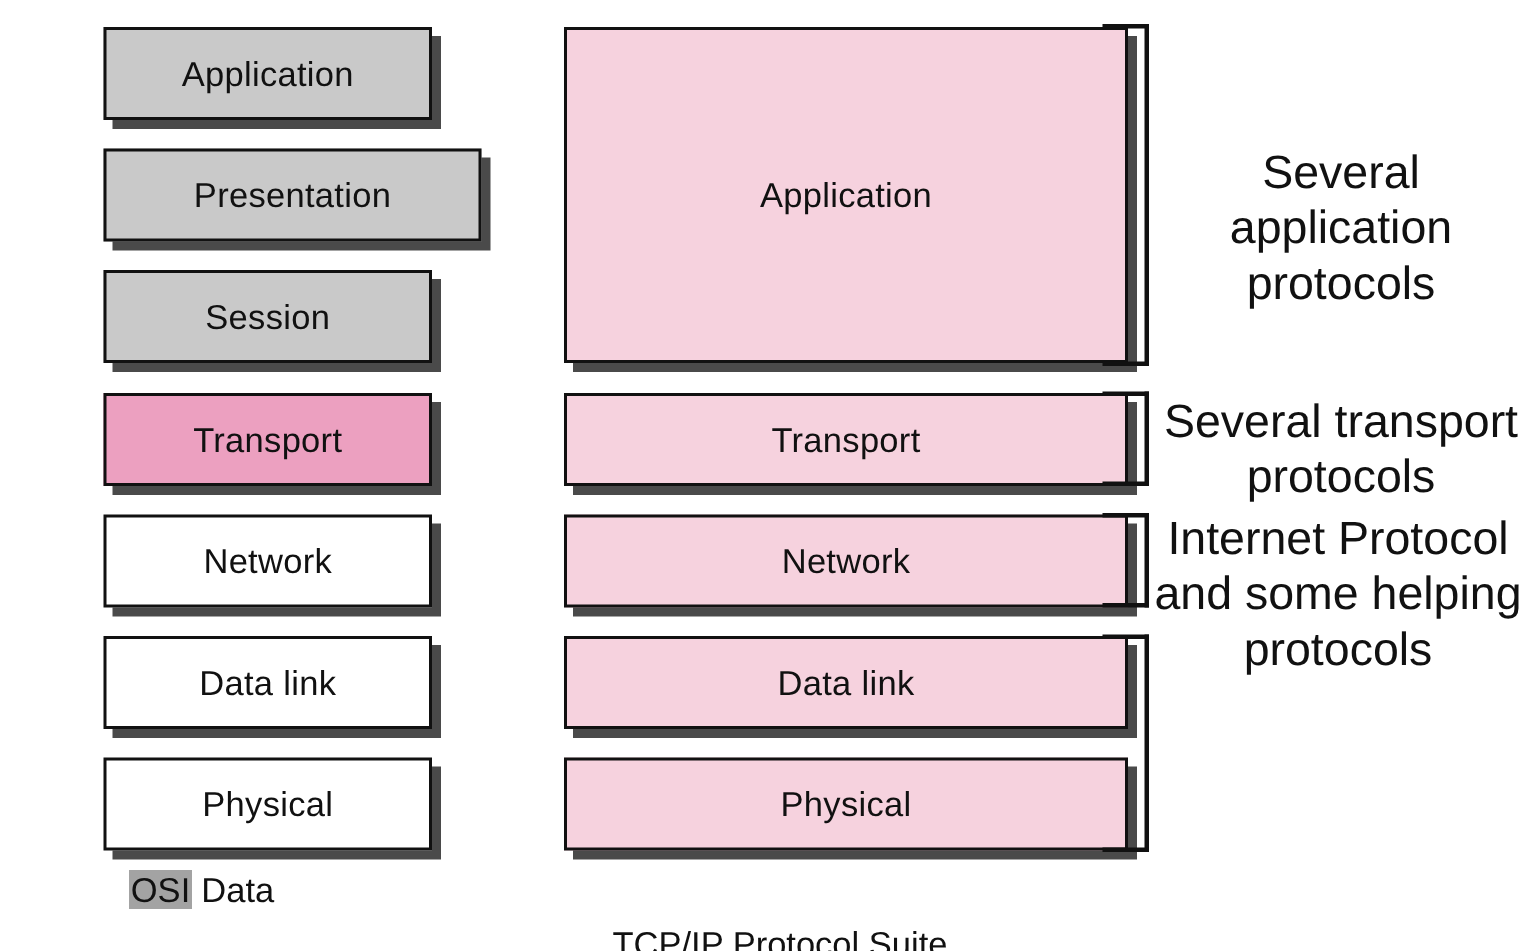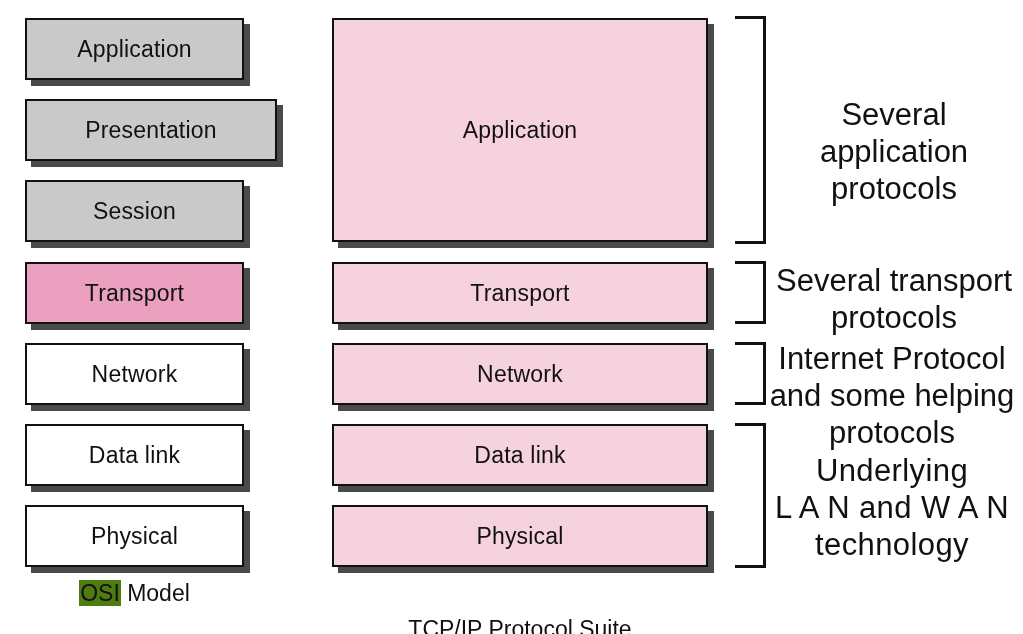--- a/index.html
+++ b/index.html
@@ -29,40 +29,41 @@
     box-sizing: border-box;
     border: 2px solid #111111;
     display: flex;
     align-items: center;
     justify-content: center;
     font-size: 23px;
     letter-spacing: 0.2px;
     white-space: nowrap;
     color: #111111;
     box-shadow: 6px 6px 0 0 #4a4a4a;
+    margin-left: 44px;
   }
   .layer-box.osi-grey   { background: #c9c9c9; }
   .layer-box.osi-rose   { background: #eca0c0; }
   .layer-box.osi-white  { background: #ffffff; }
   .layer-box.tcp-pink   { background: #f6d2de; }
 
   .layer-box.tall {
     align-items: center;
   }
 
   
   .caption {
     position: absolute;
     font-size: 23px;
     white-space: nowrap;
     color: #111111;
     text-align: center;
   }
   .hl {
-    background: #4d7c0f;
+    background: #a3a3a3;
     padding: 0 1px;
   }
 
   
   .bracket {
     position: absolute;
   }
   .bracket .bar-v {
     position: absolute;
     right: 0;
@@ -120,21 +121,21 @@
 
   <div class="layer-box osi-white" style="left:25px; top:424px; width:219px; height:62px;">
     <span>Data link</span>
   </div>
 
   <div class="layer-box osi-white" style="left:25px; top:505px; width:219px; height:62px;">
     <span>Physical</span>
   </div>
 
   <div class="caption" style="left:25px; top:580px; width:219px;">
-    <span class="hl">OSI</span><span> Model</span>
+    <span class="hl">OSI</span><span> Data</span>
   </div>
 
   <div class="layer-box tcp-pink tall" style="left:332px; top:18px; width:376px; height:224px;">
     <span>Application</span>
   </div>
 
   <div class="layer-box tcp-pink" style="left:332px; top:262px; width:376px; height:62px;">
     <span>Transport</span>
   </div>
 
@@ -179,17 +180,14 @@
   <div class="annotation" style="left:770px; top:96px; width:248px;">Several application
 protocols</div>
 
   <div class="annotation" style="left:770px; top:262px; width:248px;text-align:center;">Several transport
 protocols</div>
 
   <div class="annotation" style="left:766px; top:340px; width:252px;">Internet Protocol
 and some helping
 protocols</div>
 
-  <div class="annotation wide-space" style="left:766px; top:452px; width:252px;">Underlying
-L A N and W A N
-technology</div>
 
 </div>
 
 </body></html>

